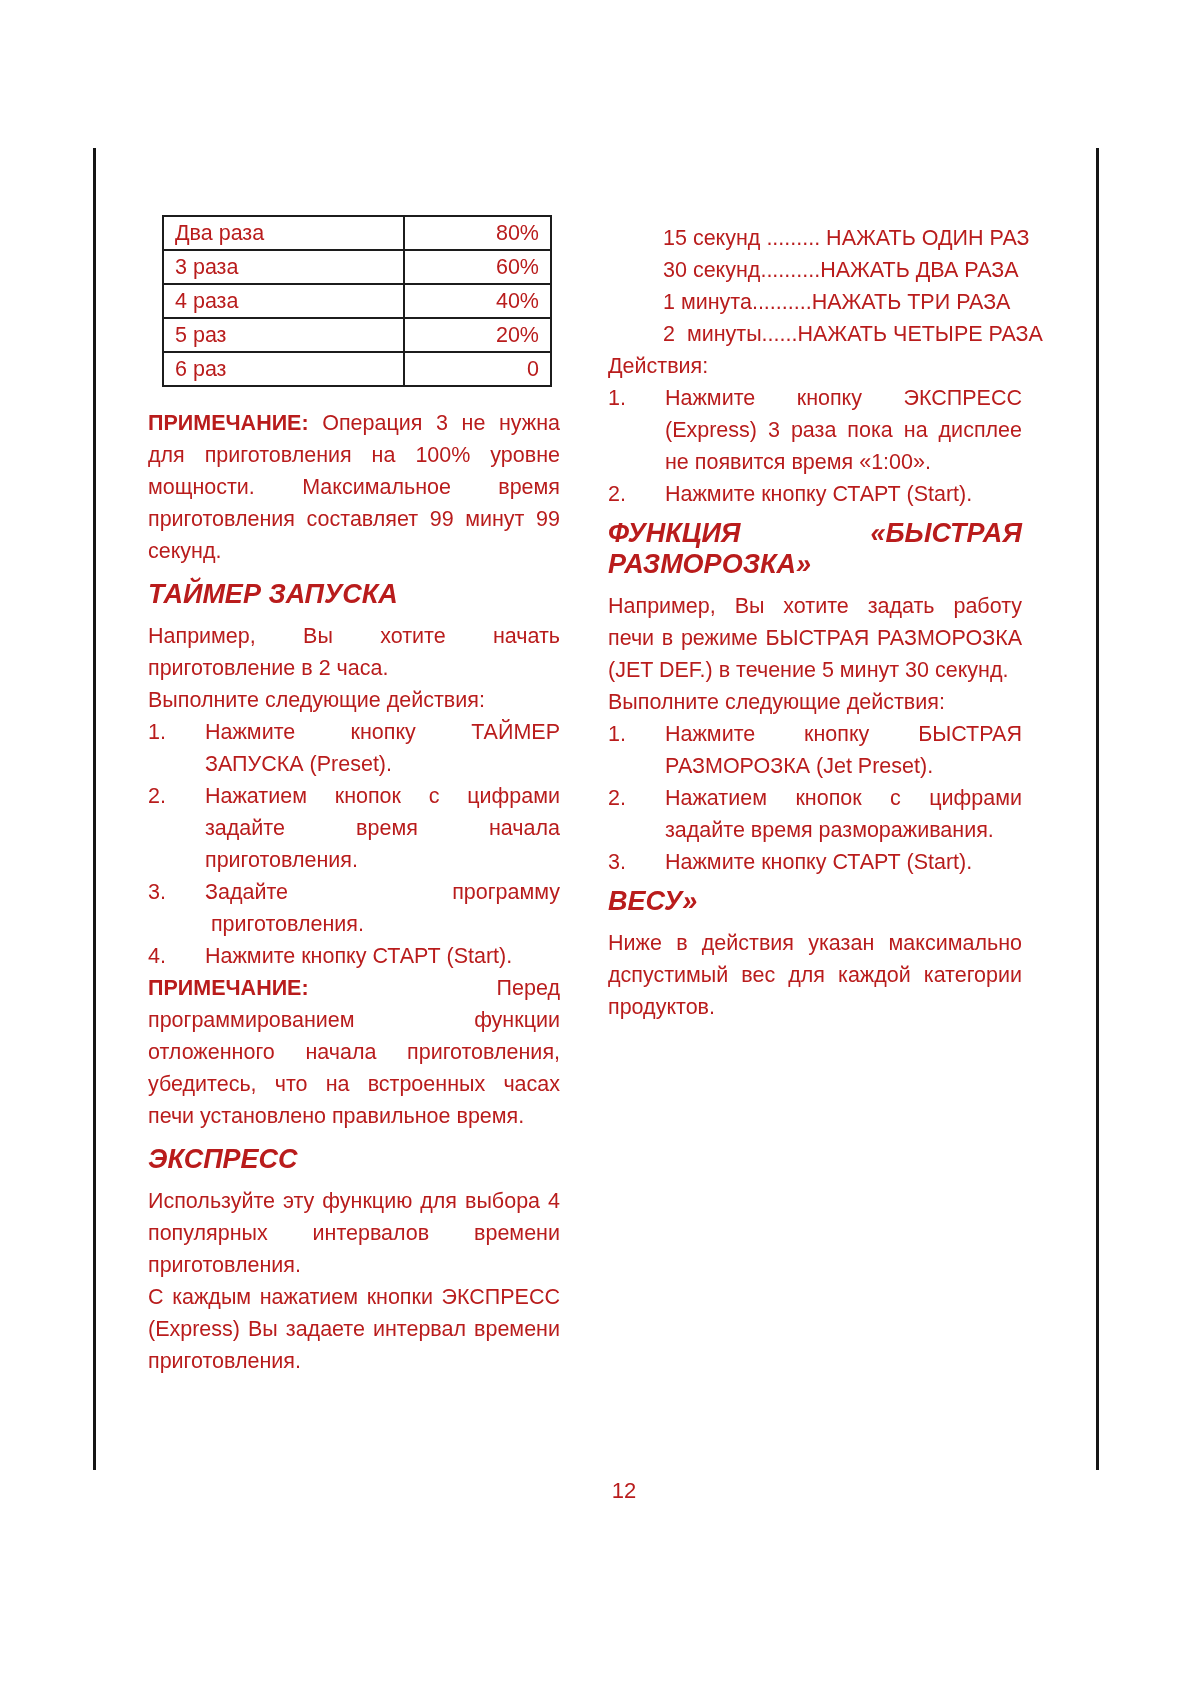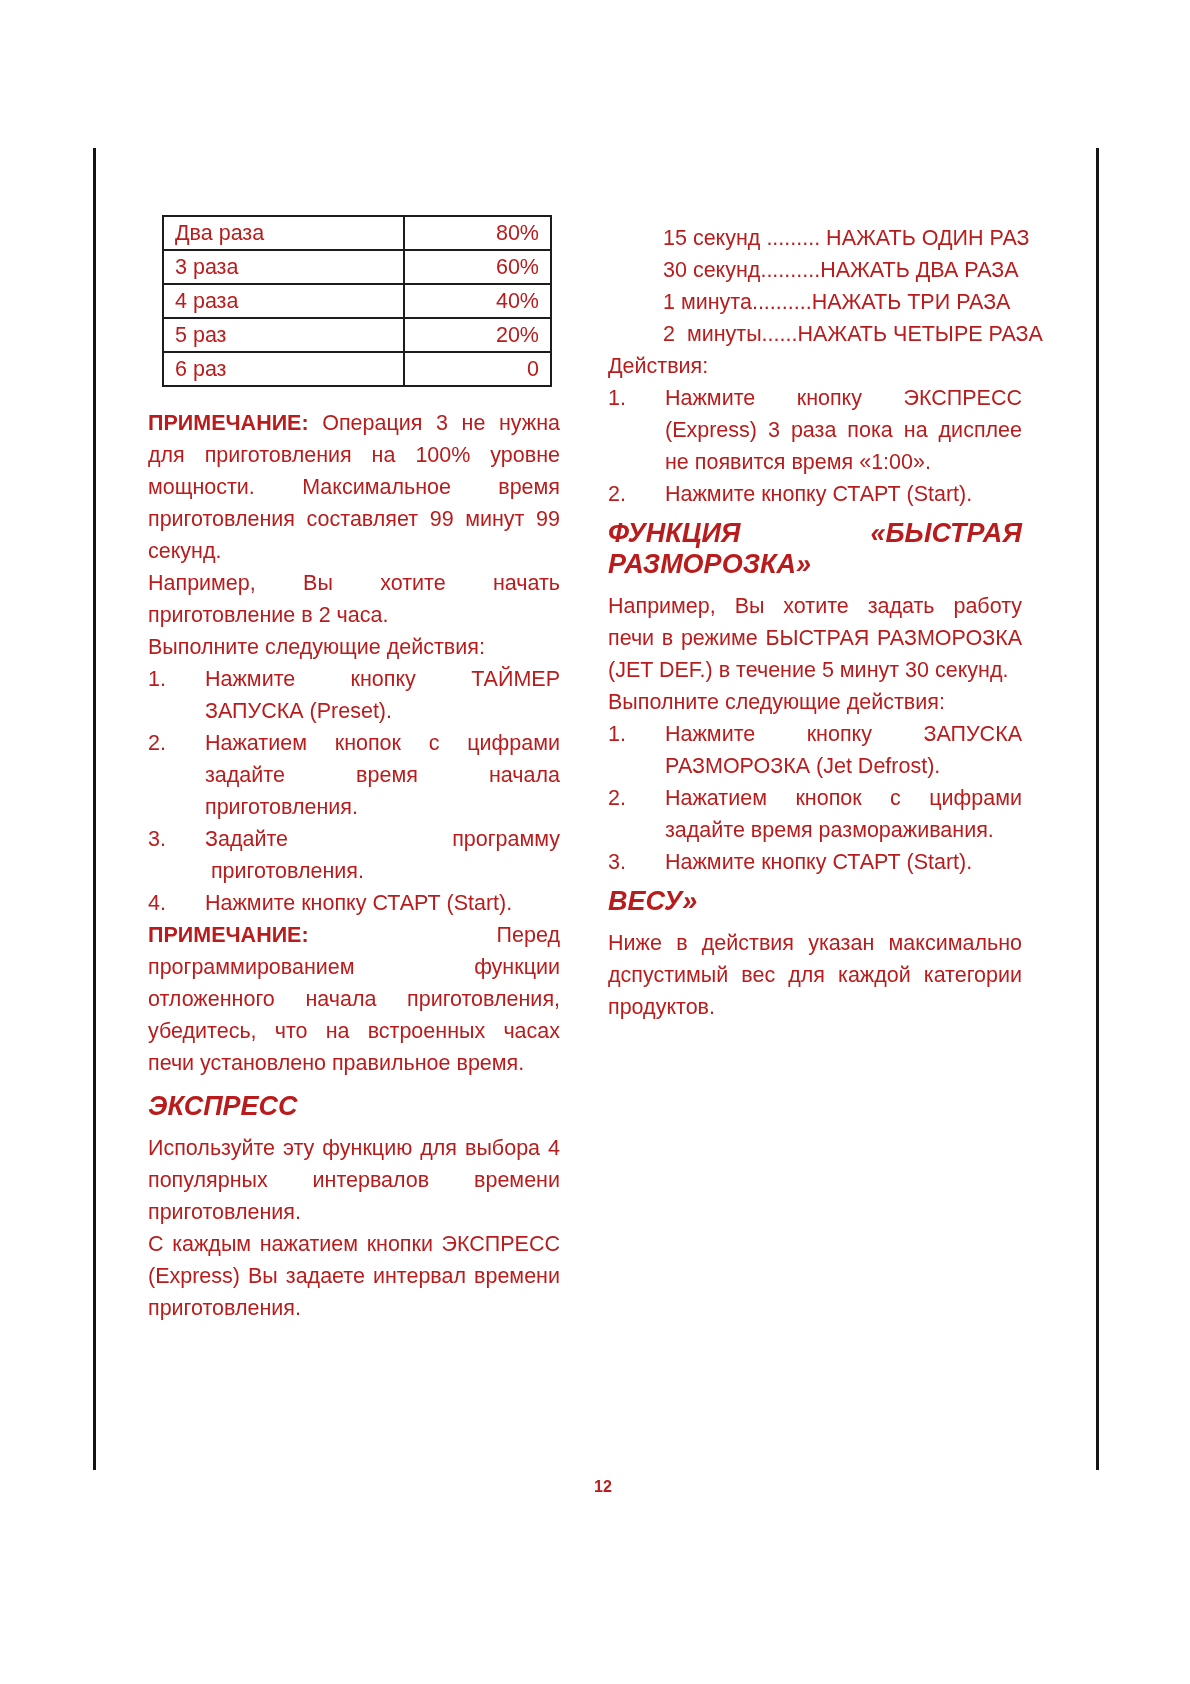--- a/index.html
+++ b/index.html
@@ -30,21 +30,21 @@
   h2.h-just { margin:8px 0 10px 0; }
   .h-line { display:block; text-align:justify; text-align-last:justify; }
 
   .step { position:relative; padding-left:57px; }
   .step .num { position:absolute; left:0; top:0; }
 
   .dotline { padding-left:55px; text-align:left; white-space:nowrap; }
 
   .page-number {
     position:absolute; top:1478px; left:594px; width:60px;
-    font-size:16px; font-weight:bold;
+    font-size:22px; text-align:center;
   }
 </style>
 </head>
 <body>
 
 <div class="page">
   <div class="rule rule-left"></div>
   <div class="rule rule-right"></div>
 
   <div class="col col-left">
@@ -69,20 +69,21 @@
         </tr>
         <tr>
           <td class="t-label">6 раз</td>
           <td class="t-value">0</td>
         </tr>
       </tbody>
     </table>
 
     <p><span class="b">ПРИМЕЧАНИЕ:</span> <span>Операция 3 не нужна для приготовления на 100% уровне мощности. Максимальное время приготовления составляет 99 минут 99 секунд.</span></p>
 
+    <h2>ТАЙМЕР ЗАПУСКА</h2>
 
     <p>Например, Вы хотите начать приготовление в 2 часа.</p>
     <p>Выполните следующие действия:</p>
 
     <div class="step">
       <span class="num">1.</span>
       <div>Нажмите кнопку ТАЙМЕР ЗАПУСКА (Preset).</div>
     </div>
     <div class="step">
       <span class="num">2.</span>
@@ -126,21 +127,21 @@
     <h2 class="h-just">
       <span class="h-line">ФУНКЦИЯ «БЫСТРАЯ</span>
       <span class="h-line">РАЗМОРОЗКА»</span>
     </h2>
 
     <p>Например, Вы хотите задать работу печи в режиме БЫСТРАЯ РАЗМОРОЗКА (JET DEF.) в течение 5 минут 30 секунд.</p>
     <p>Выполните следующие действия:</p>
 
     <div class="step">
       <span class="num">1.</span>
-      <div>Нажмите кнопку ЗАПУСКА РАЗМОРОЗКА (Jet Defrost).</div>
+      <div>Нажмите кнопку БЫСТРАЯ РАЗМОРОЗКА (Jet Preset).</div>
     </div>
     <div class="step">
       <span class="num">2.</span>
       <div>Нажатием кнопок с цифрами задайте время размораживания.</div>
     </div>
     <div class="step">
       <span class="num">3.</span>
       <div>Нажмите кнопку СТАРТ (Start).</div>
     </div>
 

